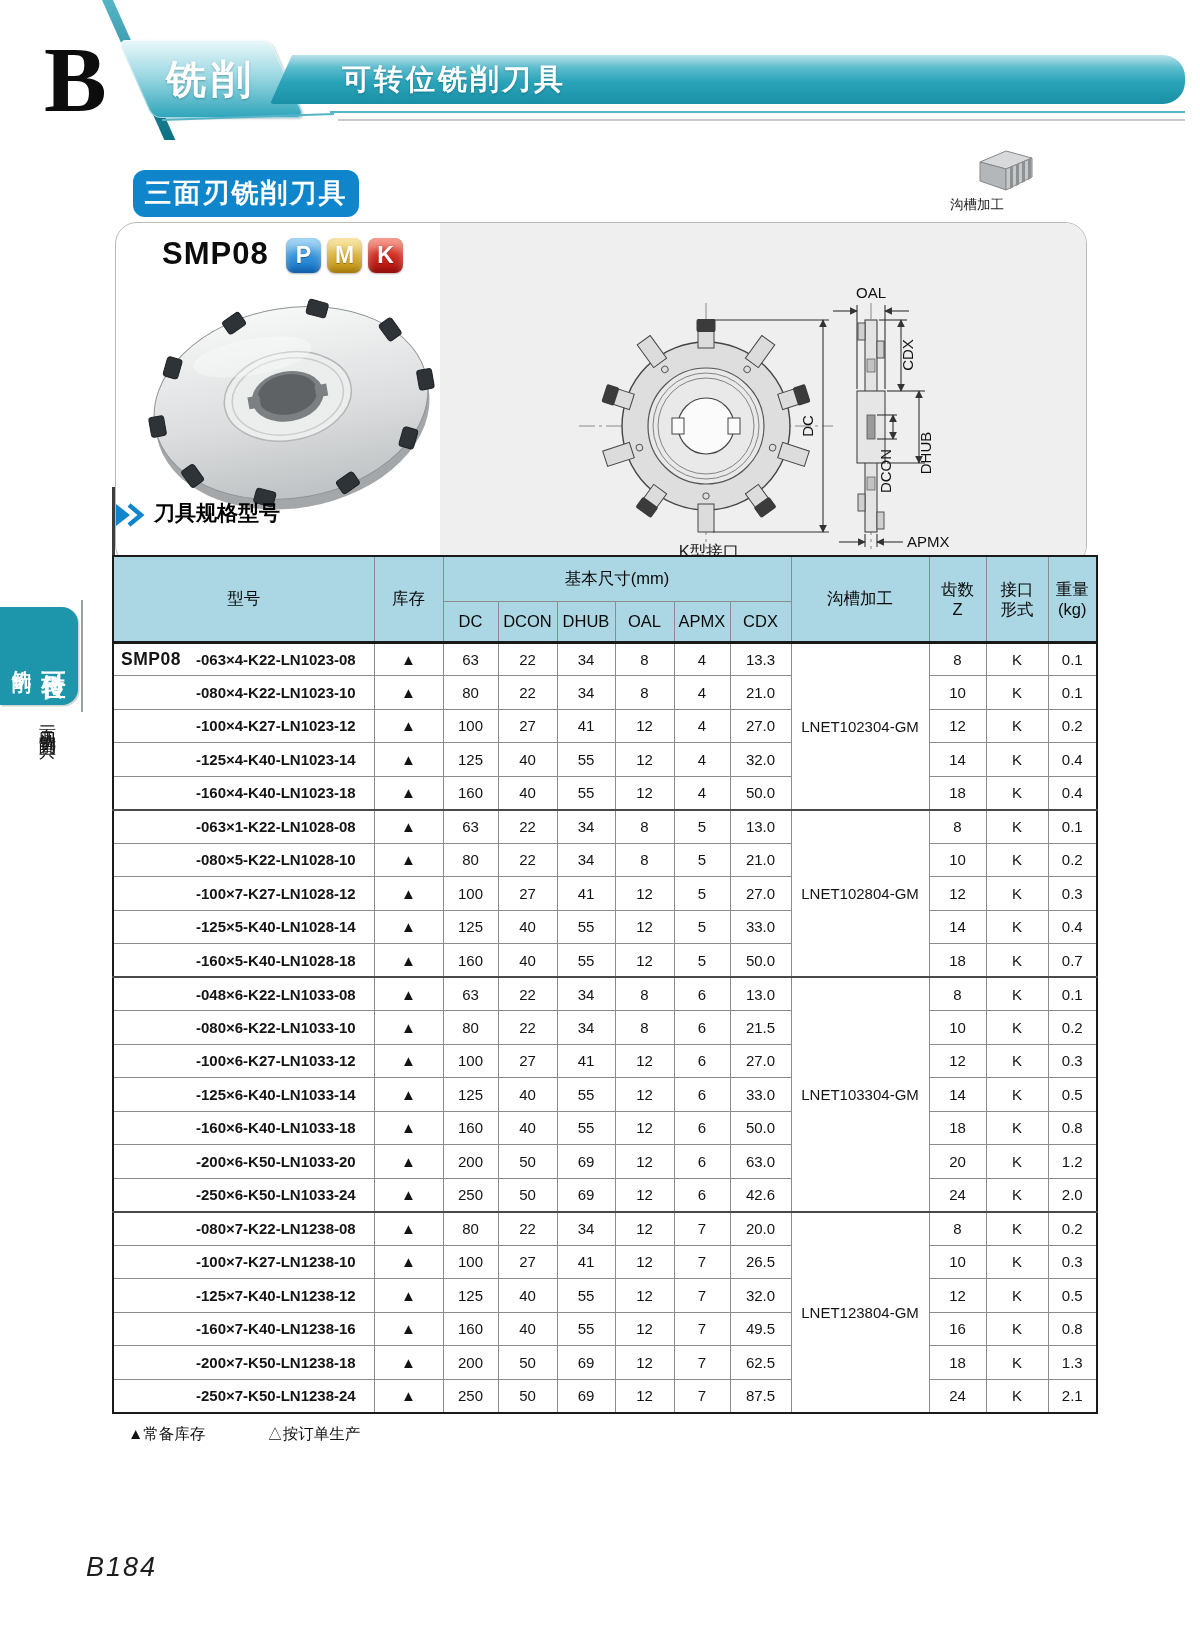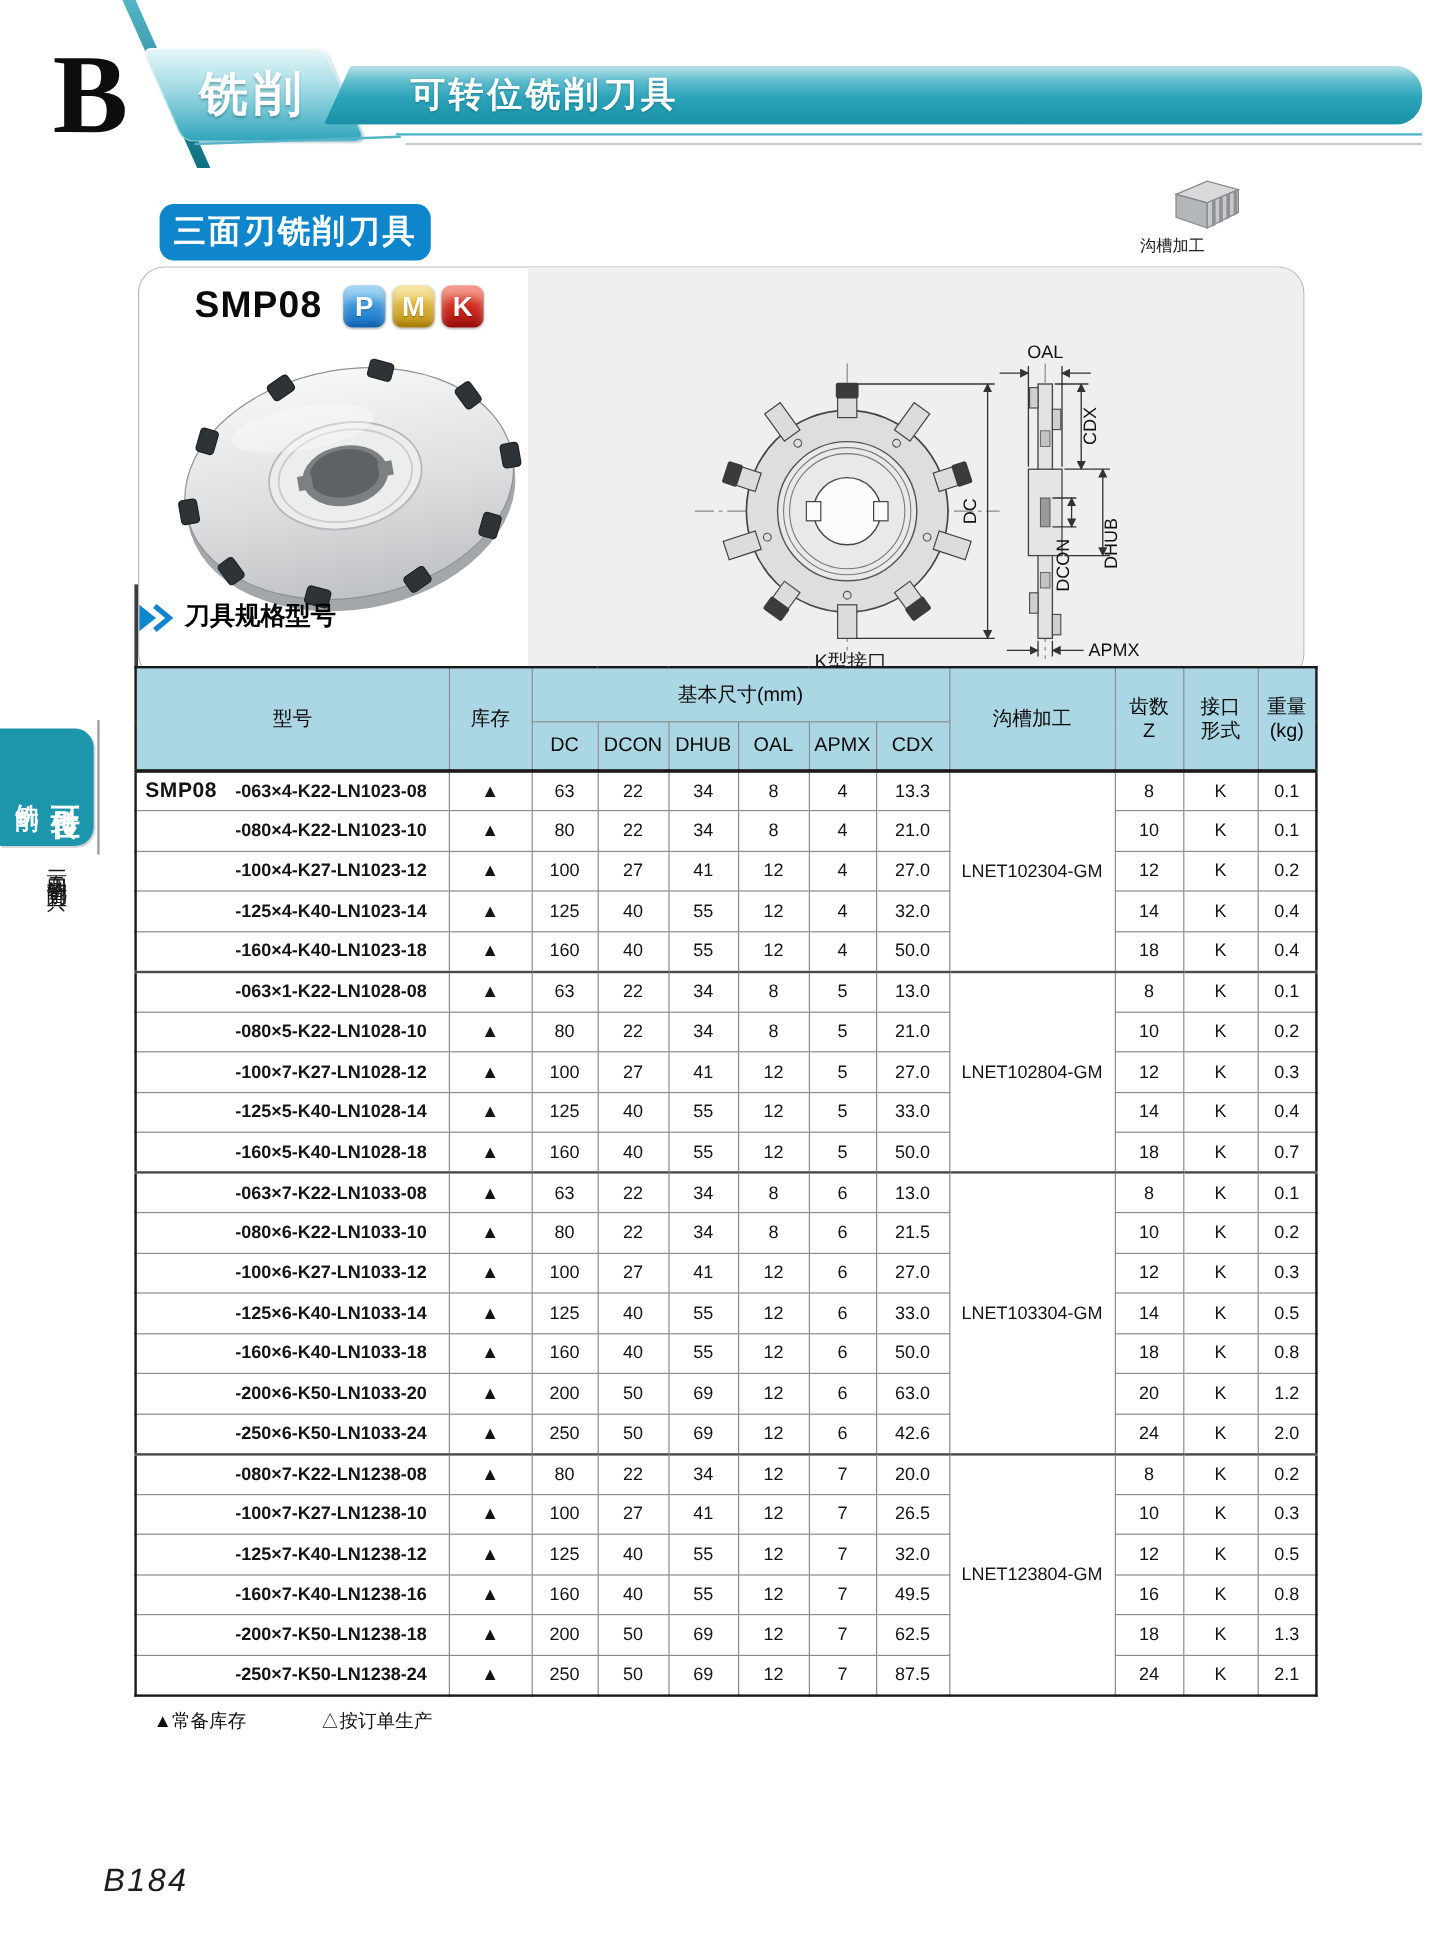--- a/index.html
+++ b/index.html
@@ -434,21 +434,21 @@
         <td class="c-num">40</td>
         <td class="c-num">55</td>
         <td class="c-num">12</td>
         <td class="c-num">5</td>
         <td class="c-num">50.0</td>
         <td class="c-num">18</td>
         <td class="c-num">K</td>
         <td class="c-num">0.7</td>
       </tr>
       <tr class="group-start">
-        <td class="c-model"><span class="model">-063×7-K22-LN1033-08</span></td>
+        <td class="c-model"><span class="model">-048×6-K22-LN1033-08</span></td>
         <td class="c-stock">▲</td>
         <td class="c-num">63</td>
         <td class="c-num">22</td>
         <td class="c-num">34</td>
         <td class="c-num">8</td>
         <td class="c-num">6</td>
         <td class="c-num">13.0</td>
         <td class="c-insert" rowspan="7">LNET103304-GM</td>
         <td class="c-num">8</td>
         <td class="c-num">K</td>

